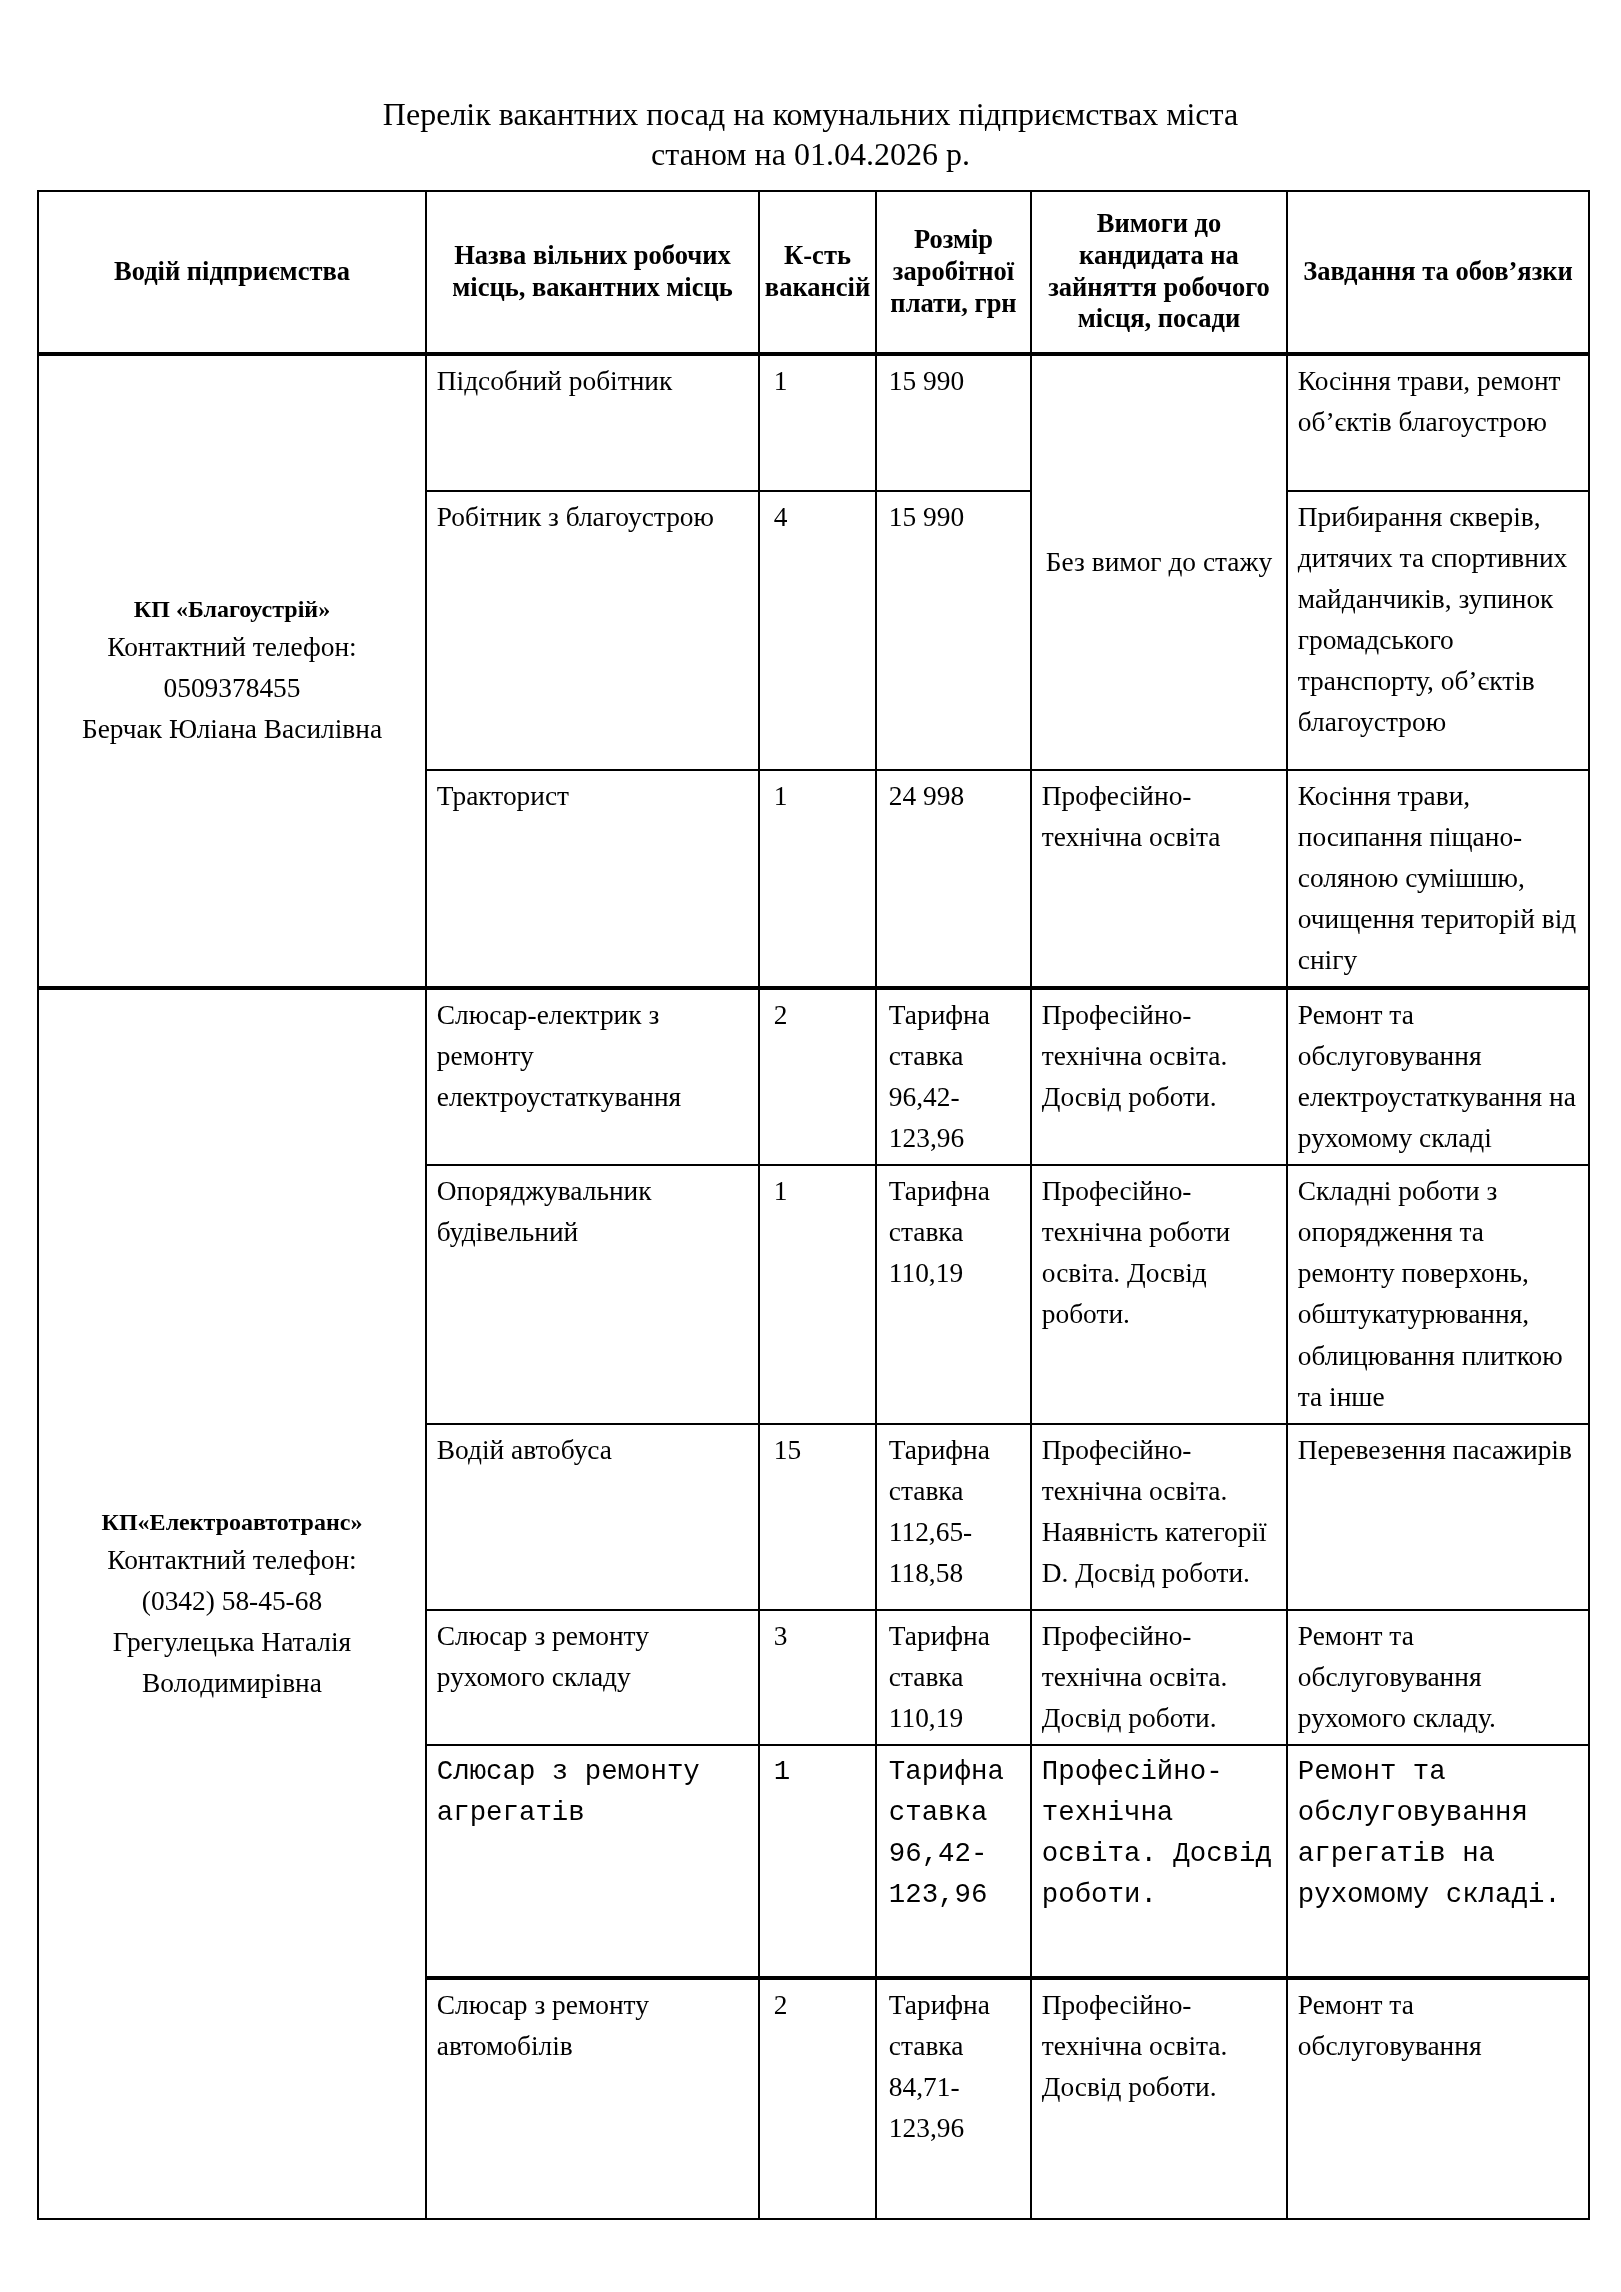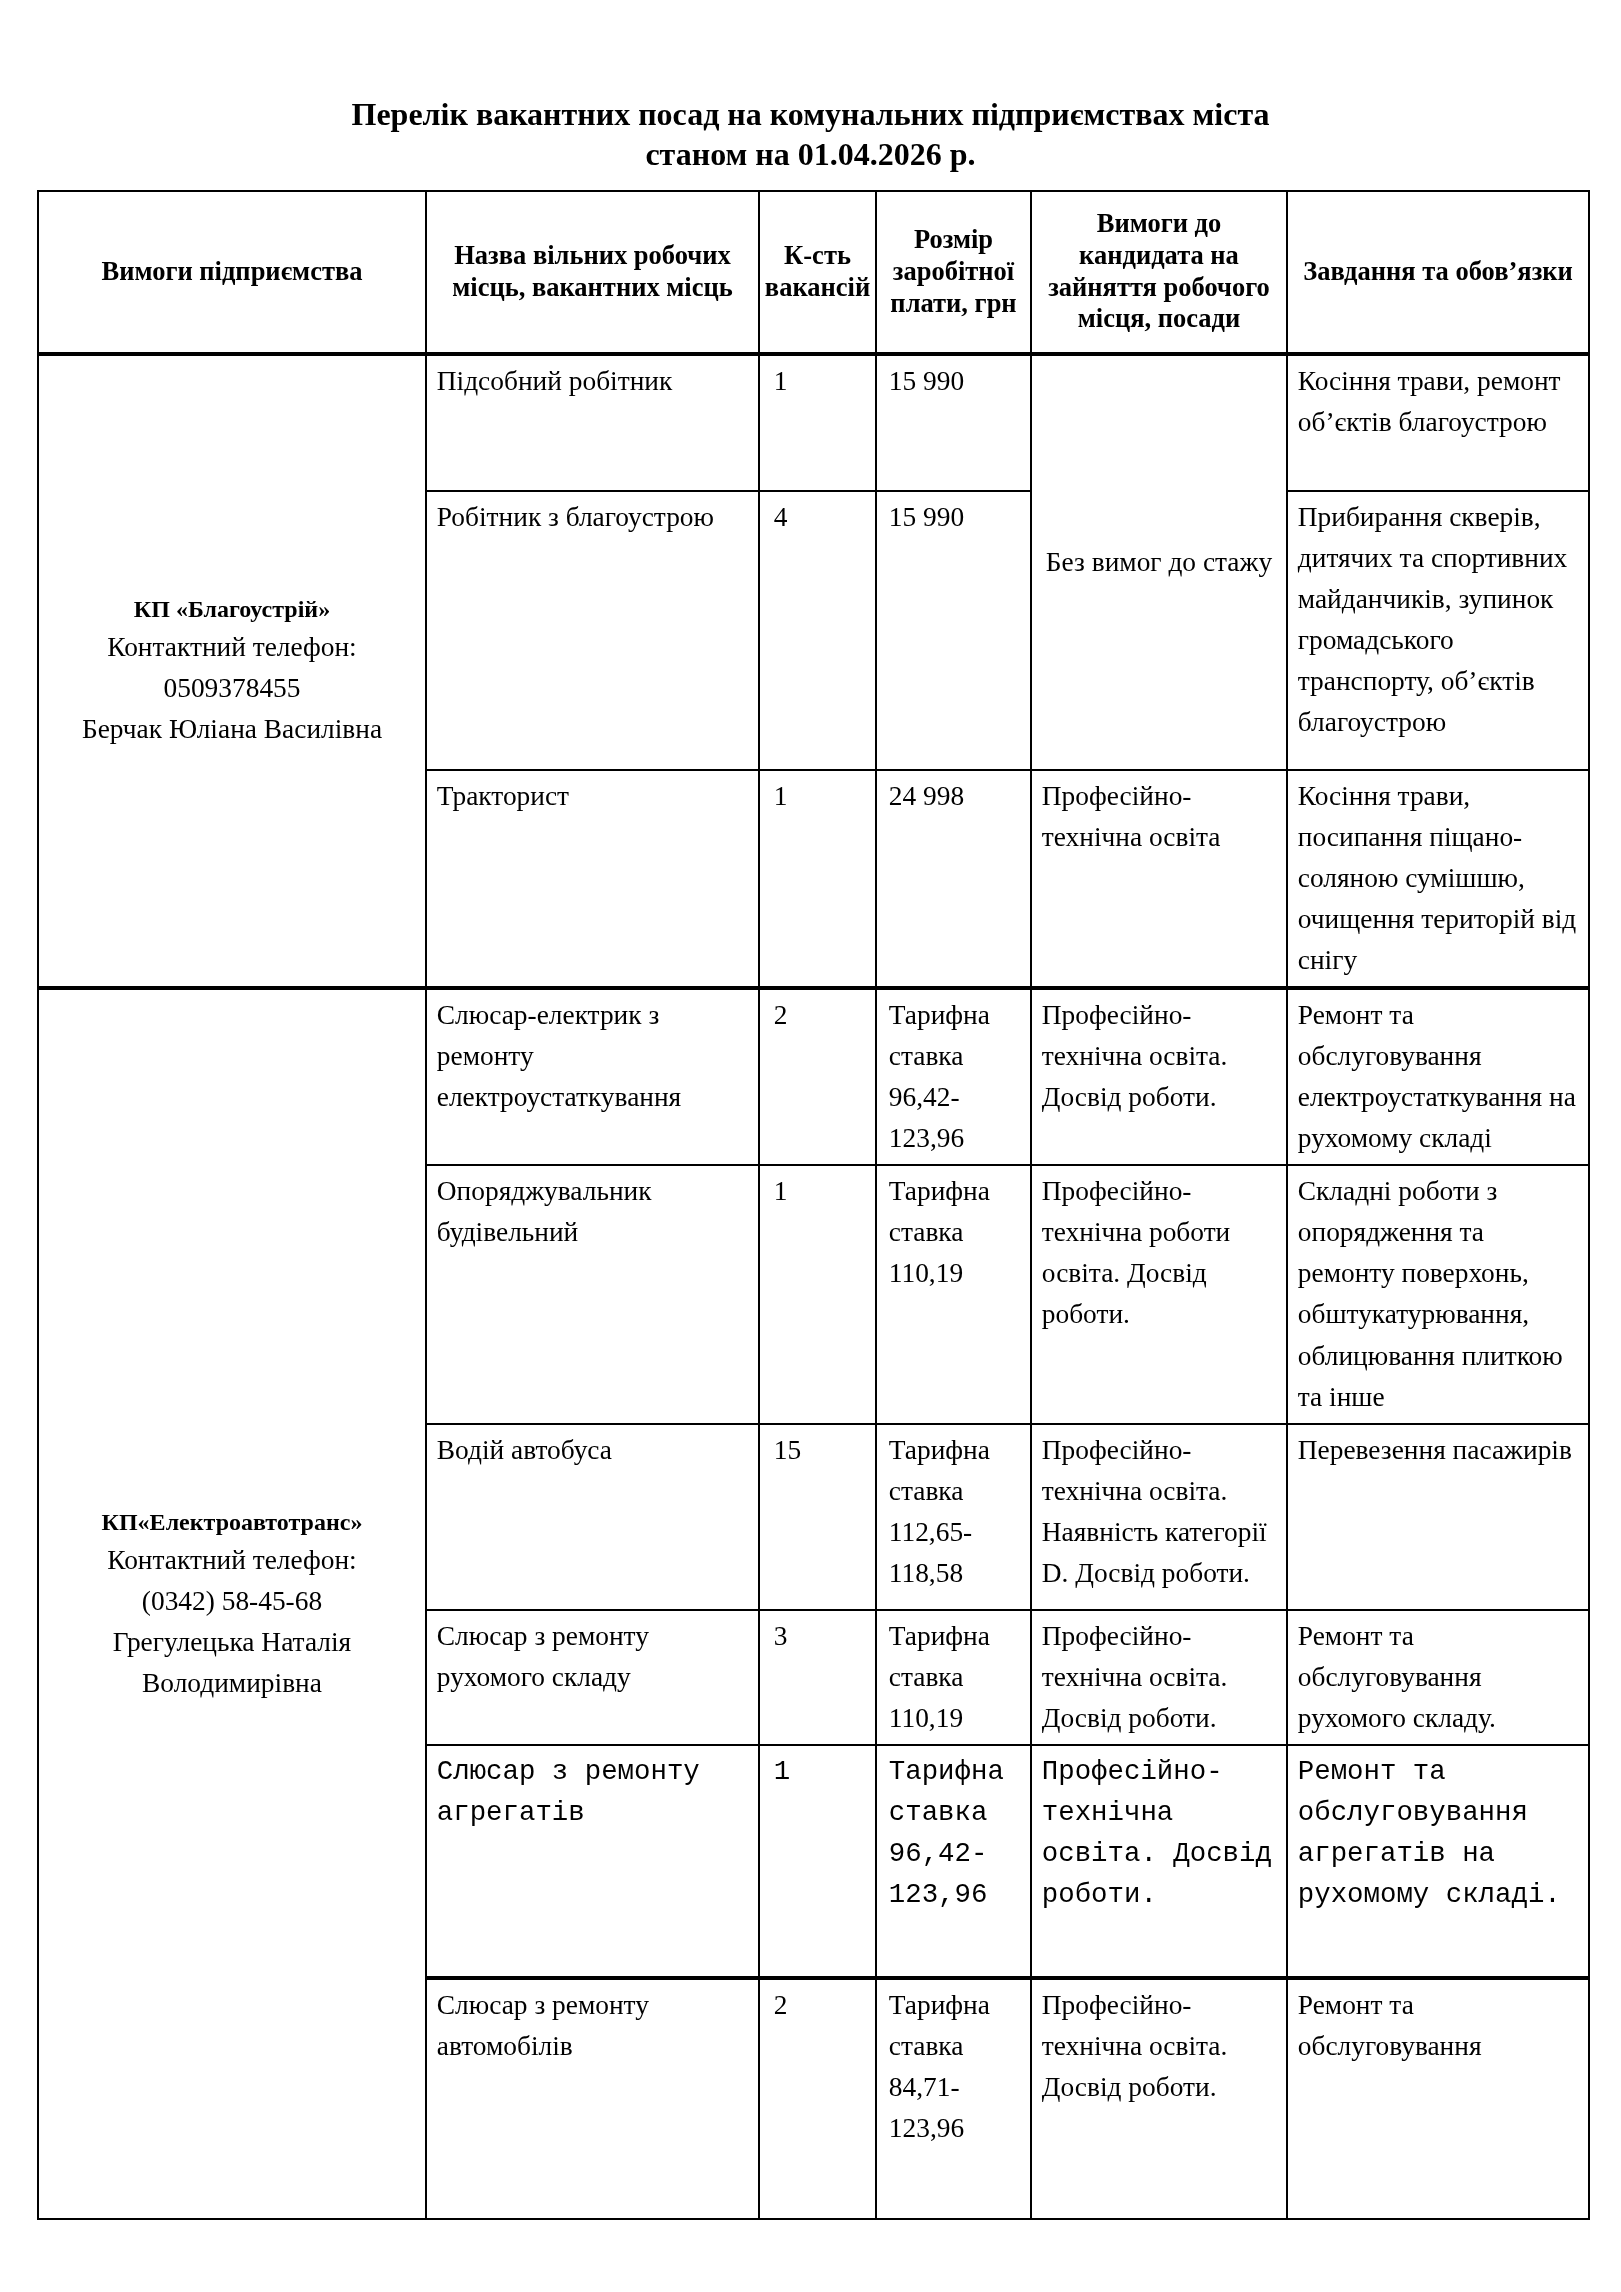--- a/index.html
+++ b/index.html
@@ -10,21 +10,21 @@
   }
   body {
     width: 1621px;
     height: 2293px;
     font-family: "Liberation Serif", "DejaVu Serif", serif;
     overflow: hidden;
   }
   .page { padding-top: 94px; }
   .doc-title {
     font-size: 32px;
-    font-weight: bold;
+    font-weight: normal;
     text-align: center;
     line-height: 1.25;
     margin: 0 0 15.7px 0;
   }
   table.vac {
     border-collapse: collapse;
     table-layout: fixed;
     margin-left: 37px;
     width: 1551px;
   }
@@ -91,21 +91,21 @@
     <colgroup>
       <col class="c1">
         <col class="c2">
         <col class="c3">
         <col class="c4">
         <col class="c5">
         <col class="c6">
     </colgroup>
     <tbody>
       <tr class="h-head">
-        <th>Вимоги підприємства</th>
+        <th>Водій підприємства</th>
         <th>Назва вільних робочих місць, вакантних місць</th>
         <th>К-сть вакансій</th>
         <th>Розмір заробітної плати, грн</th>
         <th>Вимоги до кандидата на зайняття робочого місця, посади</th>
         <th>Завдання та обов’язки</th>
       </tr>
 
       <tr class="h-r1">
         <td class="company-cell thick-b" rowspan="3">
           <div class="company-name">КП «Благоустрій»</div>

